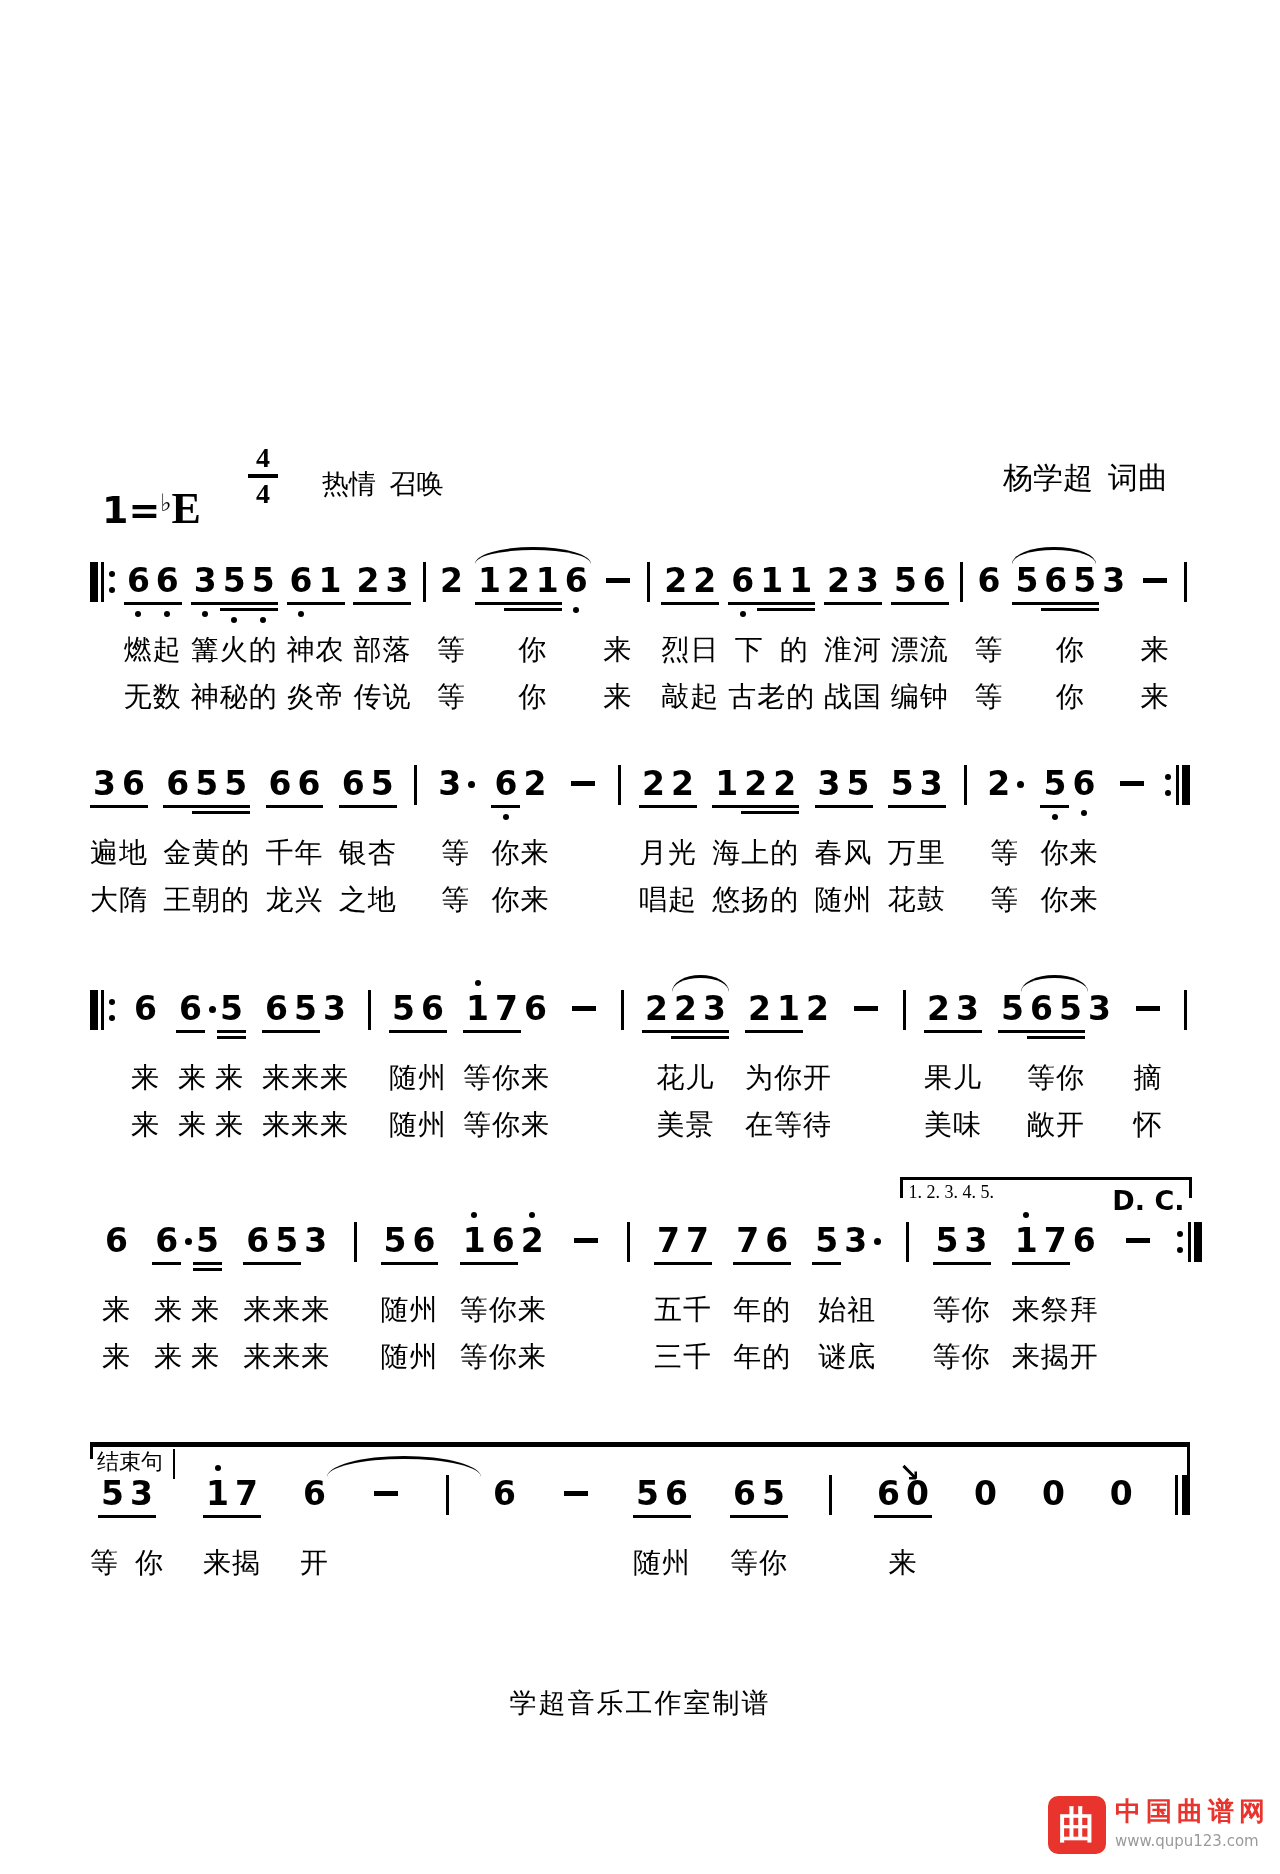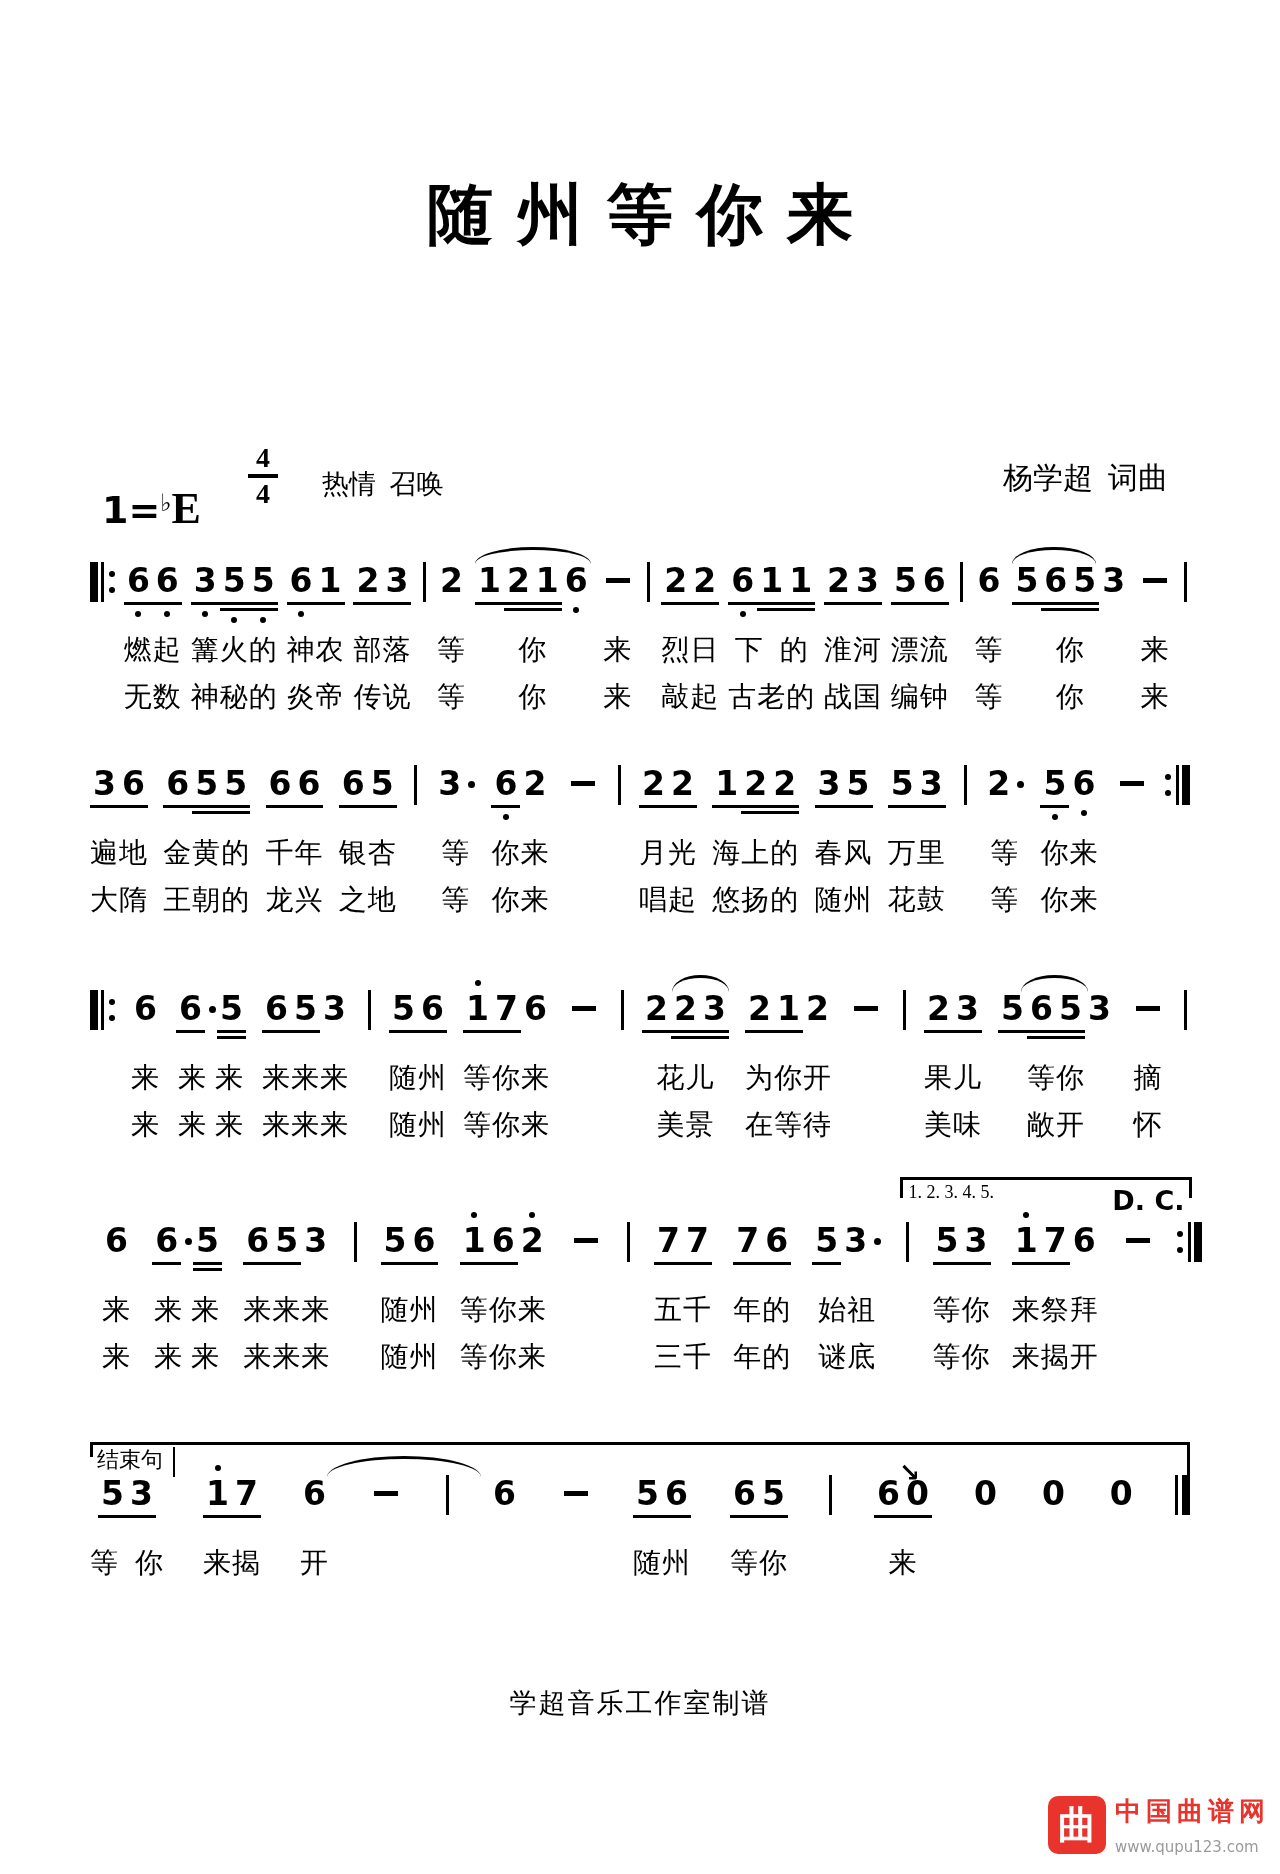--- a/index.html
+++ b/index.html
@@ -51,41 +51,40 @@
   .rs .rdots{margin-left:5px;}
   .re .rdots{margin-right:5px;}
   .rdots i{width:6px;height:6px;border-radius:50%;background:#000;}
   .lw{height:47px;line-height:45px;font-family:"Liberation Serif","DejaVu Serif",serif;
       font-size:28px;white-space:pre;text-align:center;letter-spacing:1px;}
   
   .volta{position:absolute;top:-32px;height:18px;border:3px solid #000;border-bottom:none;}
   .vlabel{position:absolute;left:6px;top:2px;font:18px/20px "Liberation Serif",serif;white-space:pre;}
   .dc{position:absolute;right:4px;top:7px;font:bold 27px/28px "DejaVu Sans",sans-serif;white-space:pre;}
   .coda{position:absolute;left:0;right:0;top:-20px;height:48px;
-        border-top:3px solid #000000;border-right:3px solid #000;}
+        border-top:5px solid #000000;border-right:3px solid #000;}
   .codaltick{position:absolute;left:0;top:0;width:3px;height:12px;background:#000;}
   .clabel{position:absolute;left:3px;top:2px;font:22px/26px "Liberation Serif",serif;
           border-right:2px solid #000;padding:0 10px 4px 4px;white-space:pre;}
   .tiearc{position:absolute;height:18px;border-top:3px solid #000;
           border-radius:50% 50% 0 0/100% 100% 0 0;}
   
   .footer{position:absolute;top:1686px;left:0;width:100%;text-align:center;
           font:27px/34px "Liberation Serif",serif;letter-spacing:2px;}
   .wm{position:absolute;right:10px;top:1796px;display:flex;align-items:flex-start;gap:9px;}
   .wmlogo{width:58px;height:58px;border-radius:10px;color:#fff;text-align:center;
           font:bold 38px/58px "DejaVu Sans",sans-serif;}
   .wmcol{display:flex;flex-direction:column;}
   .wmname{font:bold 26px/32px "Liberation Serif",serif;letter-spacing:5px;white-space:pre;}
-  .wmurl{font:15px/20px "DejaVu Sans",sans-serif;margin-top:9px;}
+  .wmurl{font:15px/20px "DejaVu Sans",sans-serif;margin-top:3px;}
 </style>
 </head>
 <body>
 
 <div class="page">
-  <div class="title">随州等你来</div>
 
   <div class="keyline">
     <span class="tonic"><span>1=</span><span class="flat">♭</span><span class="keyletter">E</span></span>
     <span class="meter">
       <span>4</span>
       <span class="fracbar"></span>
       <span>4</span>
     </span>
     <span class="expr">热情  召唤</span>
     <span class="credit">杨学超  词曲</span>

